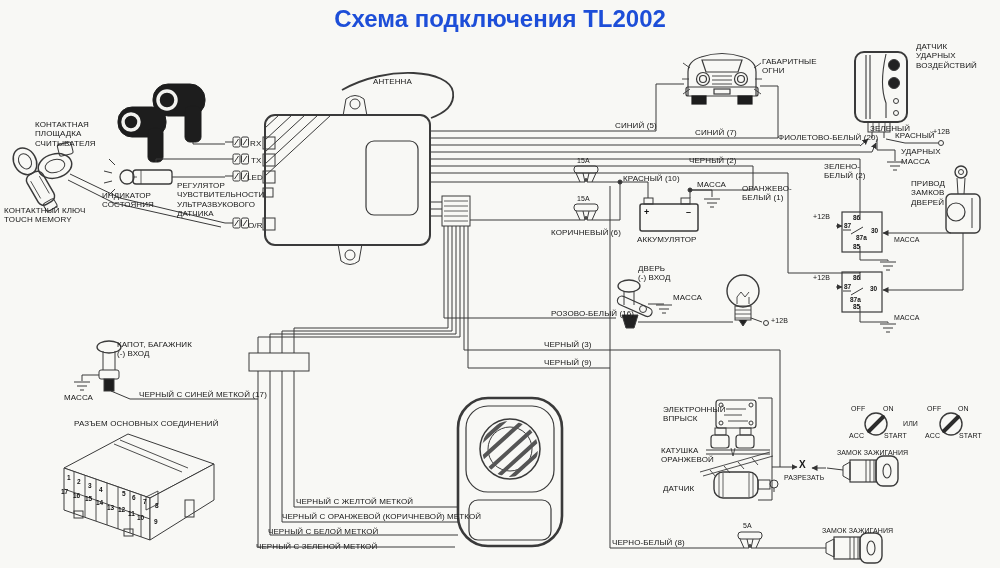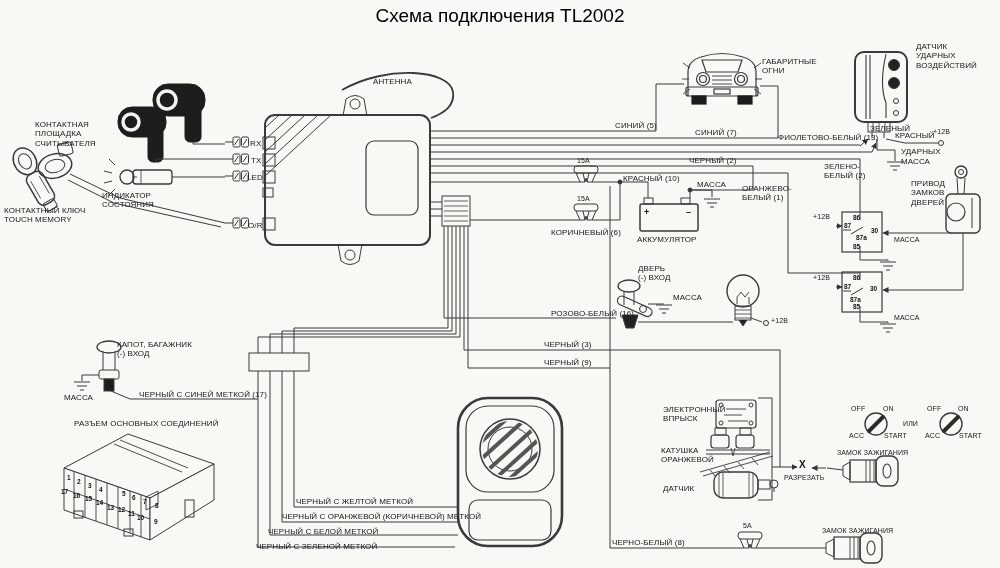--- a/index.html
+++ b/index.html
@@ -3,21 +3,21 @@
 <meta charset="utf-8">
 <style>
   html,body{margin:0;padding:0;background:#e8e8e6;}
   #page{position:relative;width:1000px;height:568px;background:#f8f8f5;overflow:hidden;
         font-family:"Liberation Sans",sans-serif;}
   #wiring-svg{position:absolute;left:0;top:0;}
   .lbl{position:absolute;font-family:"Liberation Sans",sans-serif;font-size:8px;line-height:1.18;
        color:#161616;white-space:pre-line;letter-spacing:.1px;}
   .sm{font-size:7px;}
   .pin{position:absolute;font-family:"Liberation Sans",sans-serif;font-size:6.5px;font-weight:bold;color:#111;}
-  .tt{position:absolute;left:0;right:0;top:5px;text-align:center;font-size:19px;font-weight:normal;color:#000000;}
+  .tt{position:absolute;left:0;right:0;top:5px;text-align:center;font-size:24px;font-weight:bold;color:#1d4ed8;}
   .xx{font-size:10px;font-weight:bold;}
   .sign{position:absolute;font-size:9px;font-weight:bold;color:#111;font-family:"Liberation Sans",sans-serif;}
 </style>
 </head>
 <body>
 
 <div id="page">
 
 <svg id="wiring-svg" width="1000" height="568" viewBox="0 0 1000 568" fill="none" stroke="#3a3a3a" stroke-width="1">
   <defs>
@@ -309,33 +309,37 @@
 
 <div class="tt">Схема подключения TL2002</div>
 
 <div class="lbl" style="left:35px;top:120px">КОНТАКТНАЯ
 ПЛОЩАДКА
 СЧИТЫВАТЕЛЯ</div>
 <div class="lbl" style="left:4px;top:206px">КОНТАКТНЫЙ КЛЮЧ
 TOUCH MEMORY</div>
 <div class="lbl" style="left:102px;top:191px">ИНДИКАТОР
 СОСТОЯНИЯ</div>
+<div class="lbl" style="left:177px;top:181px">РЕГУЛЯТОР
+ЧУВСТВИТЕЛЬНОСТИ
+УЛЬТРАЗВУКОВОГО
+ДАТЧИКА</div>
 <div class="lbl" style="left:250px;top:139px">RX</div>
 <div class="lbl" style="left:251px;top:156px">TX</div>
 <div class="lbl" style="left:247px;top:173px">LED</div>
 <div class="lbl" style="left:248px;top:221px">O/R</div>
 <div class="lbl" style="left:373px;top:77px">АНТЕННА</div>
 
 <div class="lbl" style="left:762px;top:57px">ГАБАРИТНЫЕ
 ОГНИ</div>
 <div class="lbl" style="left:916px;top:42px">ДАТЧИК
 УДАРНЫХ
 ВОЗДЕЙСТВИЙ</div>
 <div class="lbl" style="left:870px;top:124px">ЗЕЛЕНЫЙ</div>
-<div class="lbl" style="left:778px;top:133px">ФИОЛЕТОВО-БЕЛЫЙ (13)</div>
+<div class="lbl" style="left:778px;top:133px">ФИОЛЕТОВО-БЕЛЫЙ (20)</div>
 <div class="lbl" style="left:895px;top:131px">КРАСНЫЙ</div>
 <div class="lbl sm" style="left:933px;top:128px">+12В</div>
 <div class="lbl" style="left:901px;top:147px">УДАРНЫХ</div>
 <div class="lbl" style="left:901px;top:157px">МАССА</div>
 
 <div class="lbl" style="left:615px;top:121px">СИНИЙ (5)</div>
 <div class="lbl" style="left:695px;top:128px">СИНИЙ (7)</div>
 <div class="lbl" style="left:689px;top:156px">ЧЕРНЫЙ (2)</div>
 <div class="lbl" style="left:824px;top:162px">ЗЕЛЕНО-
 БЕЛЫЙ (2)</div>

